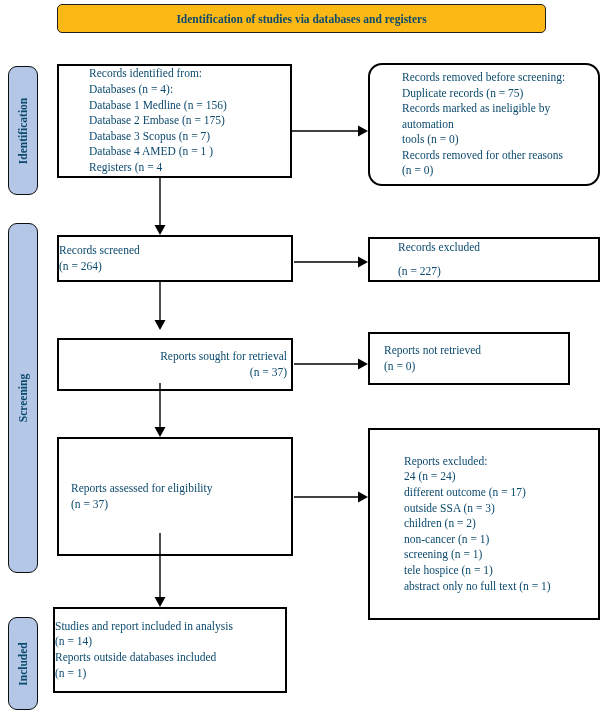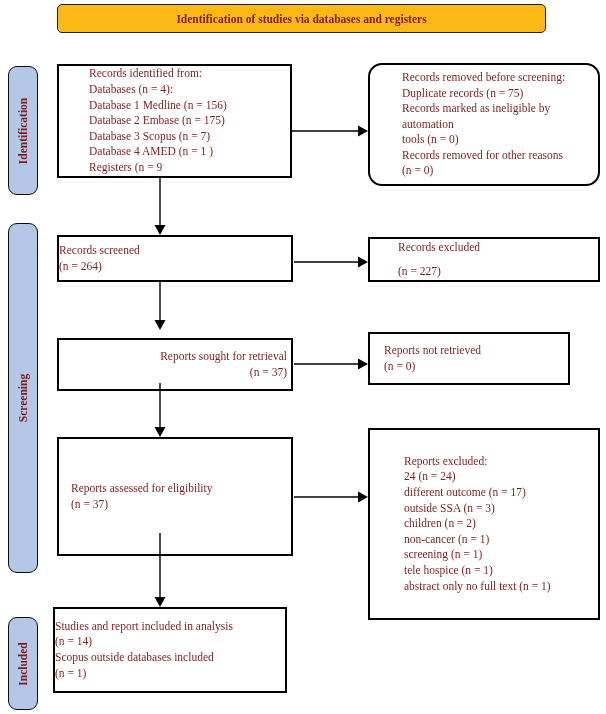--- a/index.html
+++ b/index.html
@@ -1,18 +1,18 @@
 <!DOCTYPE html>
 <html><head>
 <meta charset="utf-8">
 <style>
   html,body { margin:0; padding:0; background:#ffffff; }
   .canvas {
     position:relative; width:606px; height:714px; background:#ffffff;
-    font-family:"Liberation Serif", serif; color:#7f1d1d; overflow:hidden;
+    font-family:"Liberation Serif", serif; color:#0c4a6e; overflow:hidden;
   }
 
   
   .banner {
     position:absolute; left:57px; top:4px; width:489px; height:29px;
     background:#FCB814; border:1.5px solid #1f1f1f; border-radius:5px;
     display:flex; align-items:center; justify-content:center;
     font-weight:bold; font-size:11.5px; box-sizing:border-box;
   }
 
@@ -70,21 +70,21 @@
     <span class="vtext">Included</span>
   </div>
 
   <div class="box" id="box-identified">
       <div class="line">Records identified from:</div>
       <div class="line">Databases (n = 4):</div>
       <div class="line">Database 1 Medline (n = 156)</div>
       <div class="line">Database 2 Embase (n = 175)</div>
       <div class="line">Database 3 Scopus (n = 7)</div>
       <div class="line">Database 4 AMED (n = 1 )</div>
-      <div class="line">Registers (n = 9</div>
+      <div class="line">Registers (n = 4</div>
     </div>
   <div class="box" id="box-removed">
       <div class="line">Records removed before screening:</div>
       <div class="line">Duplicate records (n = 75)</div>
       <div class="line">Records marked as ineligible by</div>
       <div class="line">automation</div>
       <div class="line">tools (n = 0)</div>
       <div class="line">Records removed for other reasons</div>
       <div class="line">(n = 0)</div>
     </div>
@@ -115,21 +115,21 @@
       <div class="line">outside SSA (n = 3)</div>
       <div class="line">children (n = 2)</div>
       <div class="line">non-cancer (n = 1)</div>
       <div class="line">screening (n = 1)</div>
       <div class="line">tele hospice (n = 1)</div>
       <div class="line">abstract only no full text (n = 1)</div>
     </div>
   <div class="box" id="box-included">
       <div class="line">Studies and report included in analysis</div>
       <div class="line">(n = 14)</div>
-      <div class="line">Scopus outside databases included</div>
+      <div class="line">Reports outside databases included</div>
       <div class="line">(n = 1)</div>
     </div>
 
   <svg class="arrows" viewBox="0 0 606 714" xmlns="http://www.w3.org/2000/svg">
     <g stroke="#000000" stroke-width="1.4" fill="none">
       <line x1="160" y1="178" x2="160" y2="226"></line>
       <line x1="160" y1="282" x2="160" y2="321"></line>
       <line x1="160" y1="383" x2="160" y2="428"></line>
       <line x1="160" y1="533" x2="160" y2="598"></line>
       <line x1="291" y1="131" x2="358" y2="131"></line>

